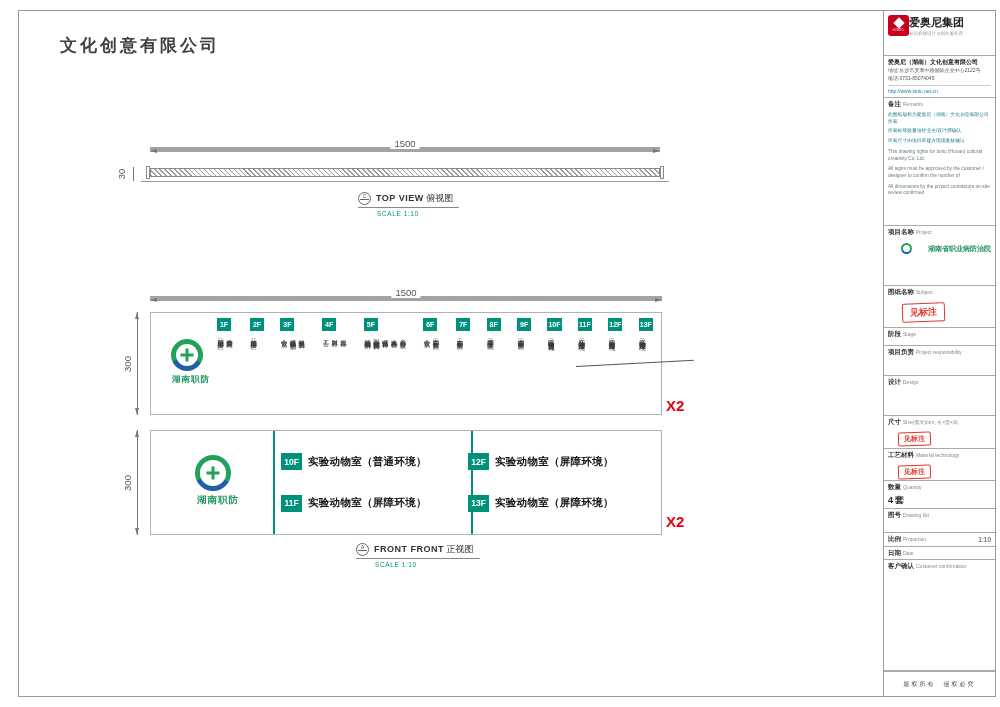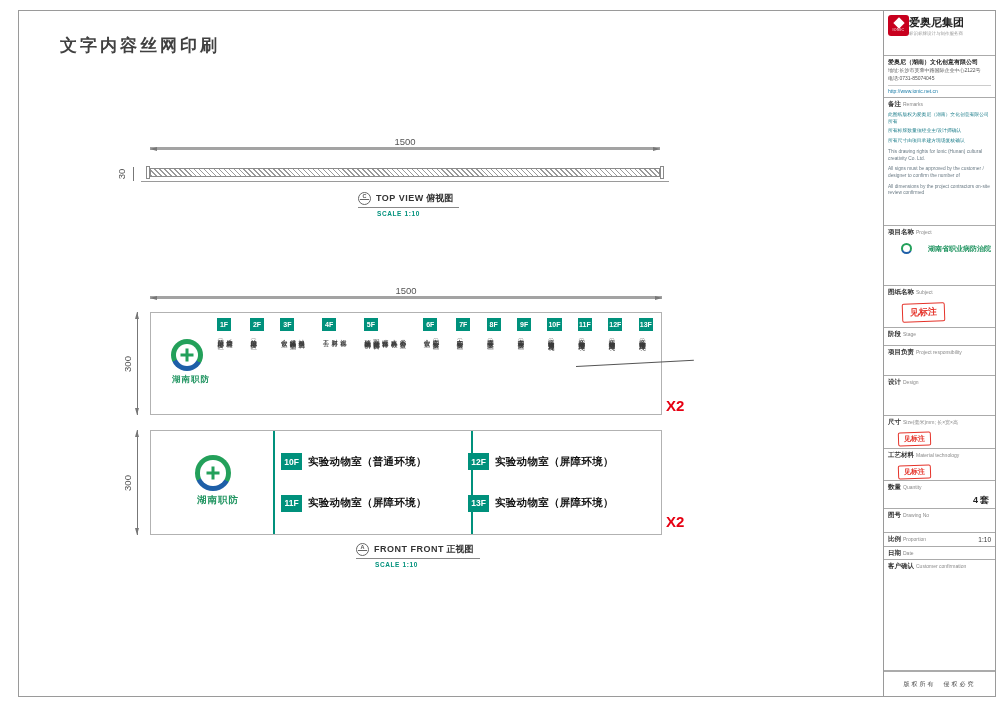--- a/index.html
+++ b/index.html
@@ -4,38 +4,38 @@
 <style>
   * { margin:0; padding:0; box-sizing:border-box; }
   body { background:#fff; font-family:"Liberation Sans","DejaVu Sans",sans-serif; }
   #page { position:relative; width:1000px; height:707px; background:#fff; overflow:hidden; }
 
   .frame { position:absolute; left:18px; top:10px; width:978px; height:687px; border:1px solid #9a9a9a; }
 
   .page-title { position:absolute; left:60px; top:34px; font-size:17px; font-weight:bold; color:#404040; letter-spacing:3px; }
 
   
-  .dim-h { position:absolute; border-top:3px solid #a3a3a3; }
+  .dim-h { position:absolute; border-top:5px solid #a3a3a3; }
   .dim-h::before { content:""; position:absolute; left:0; top:-3px; border-top:2.5px solid transparent; border-bottom:2.5px solid transparent; border-right:7px solid #777; }
   .dim-h::after  { content:""; position:absolute; right:0; top:-3px; border-top:2.5px solid transparent; border-bottom:2.5px solid transparent; border-left:7px solid #777; }
   .dim-h .dim-text { position:absolute; left:50%; transform:translateX(-50%); top:-14px; font-size:9.5px; color:#555; background:#fff; padding:0 4px; }
 
   .dim-v { position:absolute; border-left:1px solid #777; }
   .dim-v::before { content:""; position:absolute; top:0; left:-3px; border-left:2.5px solid transparent; border-right:2.5px solid transparent; border-bottom:7px solid #777; }
   .dim-v::after  { content:""; position:absolute; bottom:0; left:-3px; border-left:2.5px solid transparent; border-right:2.5px solid transparent; border-top:7px solid #777; }
   .dim-v .dim-text { position:absolute; top:50%; left:-16px; transform:translate(-2px,-50%) rotate(-90deg); font-size:9.5px; color:#555; }
   .dim-v.small::before, .dim-v.small::after { display:none; }
 
   
   .tv-bar { position:absolute; left:150px; top:168px; width:510px; height:9px; border:1px solid #8a8a8a; background:repeating-linear-gradient(45deg,#9a9a9a 0 1px,transparent 1px 3.5px); }
   .tv-cap { position:absolute; top:166px; width:4px; height:13px; border:1px solid #8a8a8a; background:#fff; }
   .tv-underline { position:absolute; left:141px; top:181px; width:528px; border-top:1px solid #9a9a9a; }
 
   
-  .view-label { position:absolute;font-weight:bold; }
+  .view-label { position:absolute; }
   .vl-row { display:flex; align-items:center; gap:5px; border-bottom:1px solid #888; padding:0 6px 2px 0; }
   .vl-circle { position:relative; width:13px; height:13px; border:1px solid #666; border-radius:50%; flex:none; }
   .vl-circle::after { content:""; position:absolute; left:1px; right:1px; top:50%; border-top:1px solid #666; }
   .vl-circle span { position:absolute; top:0; left:0; right:0; text-align:center; font-size:5.5px; color:#555; line-height:7px; }
   .vl-text { font-size:9px; color:#333; white-space:nowrap; }
   .vl-text b { letter-spacing:0.5px; }
   .vl-scale { font-size:6.5px; color:#00917c; letter-spacing:0.6px; margin:2px 0 0 19px; }
 
   
   .panel { position:absolute; border:1px solid #b2b2b2; background:#fff; }
@@ -88,32 +88,32 @@
   .remark-en { font-size:4.8px; color:#6b7b85; line-height:1.4; margin-top:4px; }
 
   .proj-value { display:flex; align-items:center; gap:3px; margin-top:6px; }
   .proj-name { font-size:7px; font-weight:bold; color:#1f9460; }
 
   .stamp { display:inline-block; border:1.5px solid #e5332a; color:#e5332a; font-weight:bold; border-radius:2px; transform:rotate(-2deg); background:#fff; }
   .stamp.big { font-size:9px; padding:2px 7px; margin:6px 0 0 14px; }
   .stamp.sm  { font-size:7px; padding:1px 5px; margin:2px 0 0 10px; }
 
   .big-value { text-align:center; font-size:10px; font-weight:bold; color:#222; letter-spacing:6px; margin-top:9px; }
-  .mid-value { text-align:right; font-size:9px; font-weight:bold; color:#222; letter-spacing:2px; margin-top:2px; }
+  .mid-value { text-align:left; font-size:9px; font-weight:bold; color:#222; letter-spacing:2px; margin-top:2px; }
   .row-flex { display:flex; justify-content:space-between; align-items:center; }
   .row-val { font-size:6.5px; color:#333; }
   .tb-footer { border-bottom:none; border-top:none; display:flex; align-items:center; justify-content:center; font-size:6px; color:#444; letter-spacing:2px; }
 </style>
 </head>
 <body>
 
 <div id="page">
   <div class="frame"></div>
 
-  <div class="page-title">文字内容丝网印刷</div>
+  <div class="page-title">文化创意有限公司</div>
 
   <div class="dim-h" style="left:150px; top:147px; width:510px;">
     <span class="dim-text">1500</span>
   </div>
   <div class="tv-bar"></div>
   <div class="tv-cap" style="left:146px;"></div>
   <div class="tv-cap" style="left:660px;"></div>
   <div class="tv-underline"></div>
   <div class="dim-v small" style="left:133px; top:167px; height:14px;">
     <span class="dim-text">30</span>

